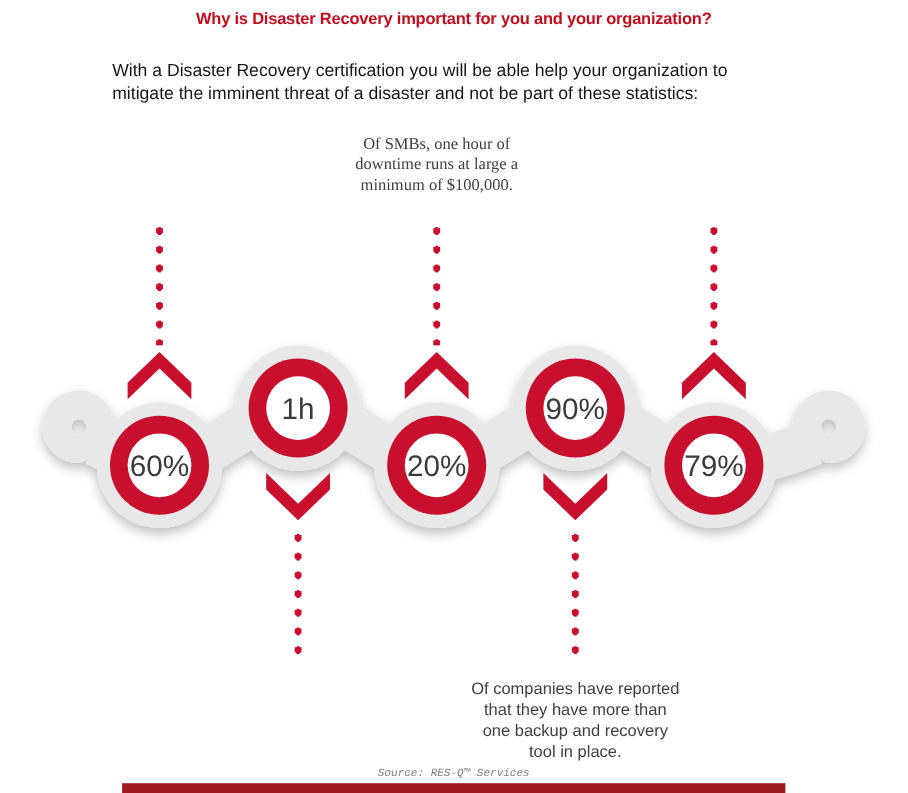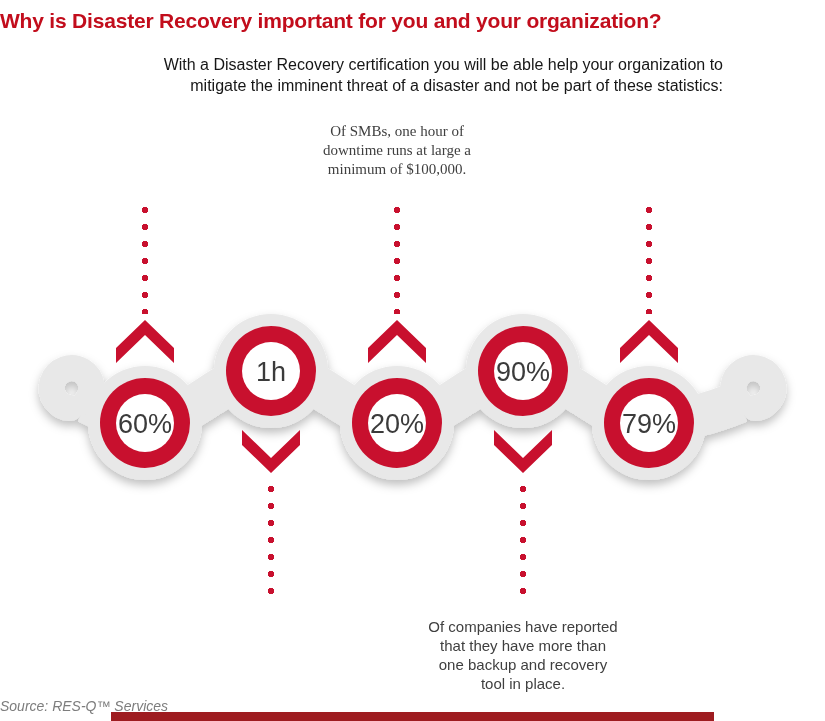--- a/index.html
+++ b/index.html
@@ -1,38 +1,38 @@
 <!DOCTYPE html>
 <html><head>
 <meta charset="utf-8">
 <style>
   html,body{margin:0;padding:0;background:#ffffff;font-family:"Liberation Sans",sans-serif;}
   .canvas{position:relative;width:825px;height:721px;background:#ffffff;overflow:hidden;}
   .stage{position:absolute;left:0;top:0;width:825px;height:721px;}
-  .title{position:absolute;top:9px;left:0;width:100%;margin:0;text-align:left;
-         font-size:21px;font-weight:bold;color:#c20d1c;letter-spacing:-0.2px;}
-  .subtitle{position:absolute;top:54px;left:102px;width:621px;margin:0;text-align:right;
+  .title{position:absolute;top:9px;left:0;width:100%;margin:0;text-align:center;
+         font-size:15px;font-weight:bold;color:#c20d1c;letter-spacing:-0.2px;}
+  .subtitle{position:absolute;top:54px;left:102px;width:621px;margin:0;text-align:left;
          font-size:16px;line-height:21px;color:#161616;white-space:pre-line;}
   .desc{position:absolute;text-align:center;font-size:15px;line-height:19px;color:#3f3f3f;
          white-space:pre-line;}
   .d60{left:25px;top:113px;width:240px;}
   .d20{left:277px;top:122px;width:240px;font-family:Liberation Serif, serif;}
   .d79{left:532px;top:113px;width:240px;}
   .d1h{left:151px;top:617px;width:240px;}
   .d90{left:403px;top:617px;width:240px;}
   .dots{position:absolute;width:8px;
         background-image:radial-gradient(circle 3.5px at 4px 8px,#c8102e 99%,transparent 100%);
         background-size:8px 17px;background-repeat:repeat-y;}
   .dt1{left:141px;top:202px;height:112px;}
   .dt2{left:393px;top:202px;height:112px;}
   .dt3{left:645px;top:202px;height:112px;}
   .db1{left:267px;top:481px;height:119px;}
   .db2{left:519px;top:481px;height:119px;}
-  .source{position:absolute;top:698px;left:0;width:100%;
-          font-size:14px;font-style:italic;color:#7d7d7d;}
+  .source{position:absolute;top:698px;left:0;width:100%;text-align:center;
+          font-size:10px;font-style:italic;color:#7d7d7d;font-family:Liberation Mono, monospace;}
   .footer-bar{position:absolute;top:712px;left:111px;width:603px;height:9px;background:#9e1c20;}
   .stat-value{font-family:"Liberation Sans",sans-serif;font-size:27px;fill:#3b3b3b;}
 </style>
 </head>
 <body>
 
 <div class="canvas">
 
   <svg class="stage" viewBox="0 0 825 721">
     <defs>

